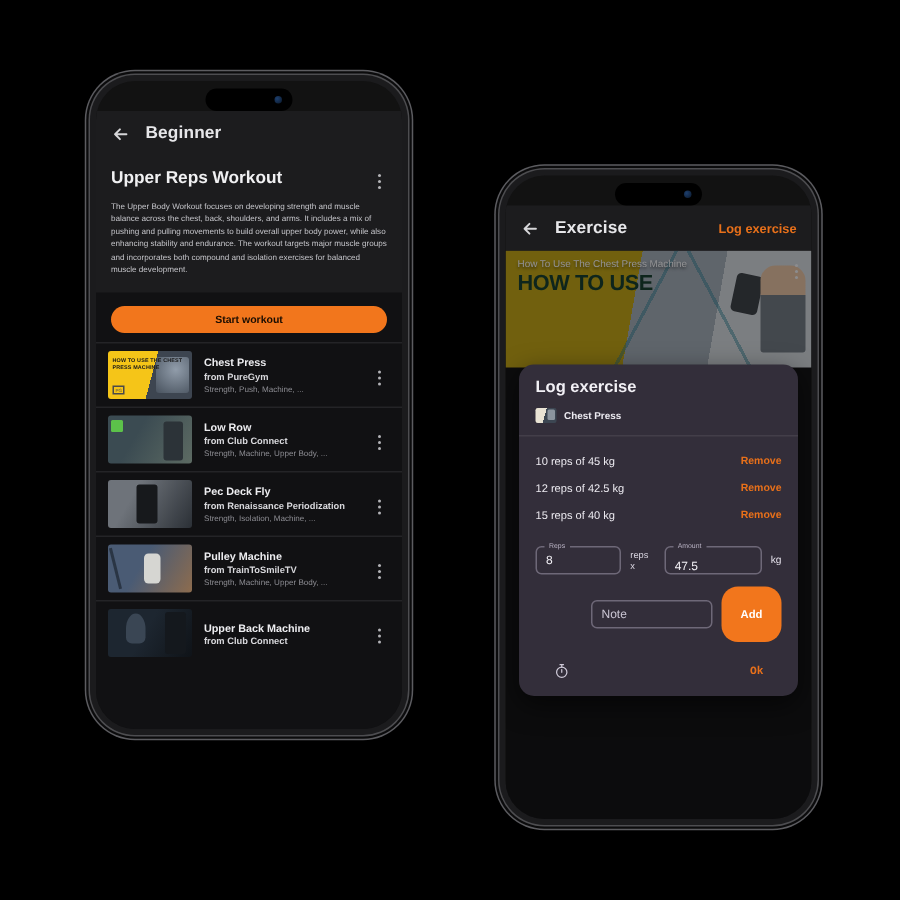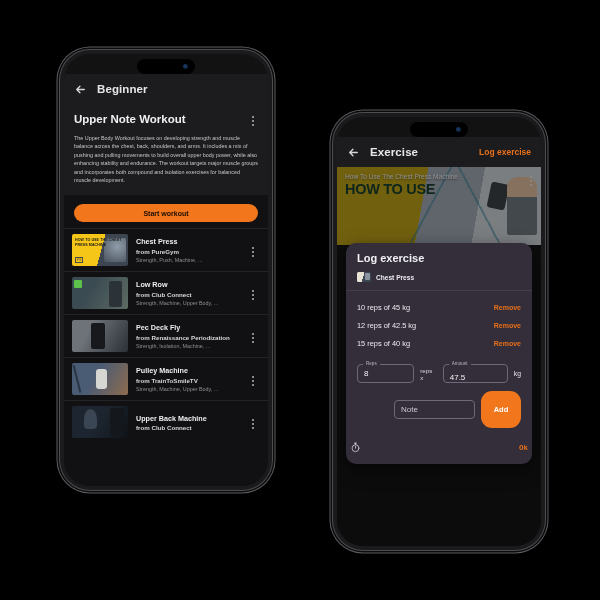--- a/index.html
+++ b/index.html
@@ -187,21 +187,21 @@
   .between { font-size: 6.2px; color:#d9d5e0; }
   .unit { font-size: 6.8px; color:#e4e0ea; }
   .form-row2 { display:flex; align-items:center; gap: 6px; margin-top: 8px; padding-left: 37px; }
   .f-note { flex:1; height:19px; }
   .f-note .fval { color:#cbc6d4; }
   .add-btn {
     width: 40px; height: 37px; border-radius: 11px; background:#f2761c;
     display:flex; align-items:center; justify-content:center;
     font-size: 7.5px; font-weight:700; color:#fff;
   }
-  .dlg-foot { display:flex; align-items:center; padding: 10px 4px 11px; margin-top:4px;font-family:Liberation Mono, monospace; }
+  .dlg-foot { display:flex; align-items:center; padding: 10px 23px 11px; margin-top:4px;font-family:Liberation Mono, monospace; }
   .timer-icon { width:11px; height:11px; color:#cfcad8; }
   .ok-btn { margin-left:auto; font-size: 7.5px; font-weight:700; color:#e8701a; }
 </style>
 </head>
 <body>
 
 <div class="stage">
 
   <div class="phone" id="phone-left">
     <div class="phone-screen">
@@ -212,21 +212,21 @@
       <div class="appbar">
         <svg class="back-arrow" viewBox="0 0 24 24" fill="none" stroke="currentColor" stroke-width="2.4" stroke-linecap="round" stroke-linejoin="round">
           <path d="M19 12H5M11 18l-6-6 6-6"></path>
         </svg>
         <div class="appbar-title">Beginner</div>
       </div>
 
       <div class="lp-body">
         <div class="lp-card">
           <div class="lp-title-row">
-            <div class="lp-title">Upper Note Workout</div>
+            <div class="lp-title">Upper Reps Workout</div>
             <div class="kebab">
               <i></i>
                 <i></i>
                 <i></i>
             </div>
           </div>
           <div class="lp-desc">The Upper Body Workout focuses on developing strength and muscle balance across the chest, back, shoulders, and arms. It includes a mix of pushing and pulling movements to build overall upper body power, while also enhancing stability and endurance. The workout targets major muscle groups and incorporates both compound and isolation exercises for balanced muscle development.</div>
         </div>
 
         <div class="start-btn">Start workout</div>

